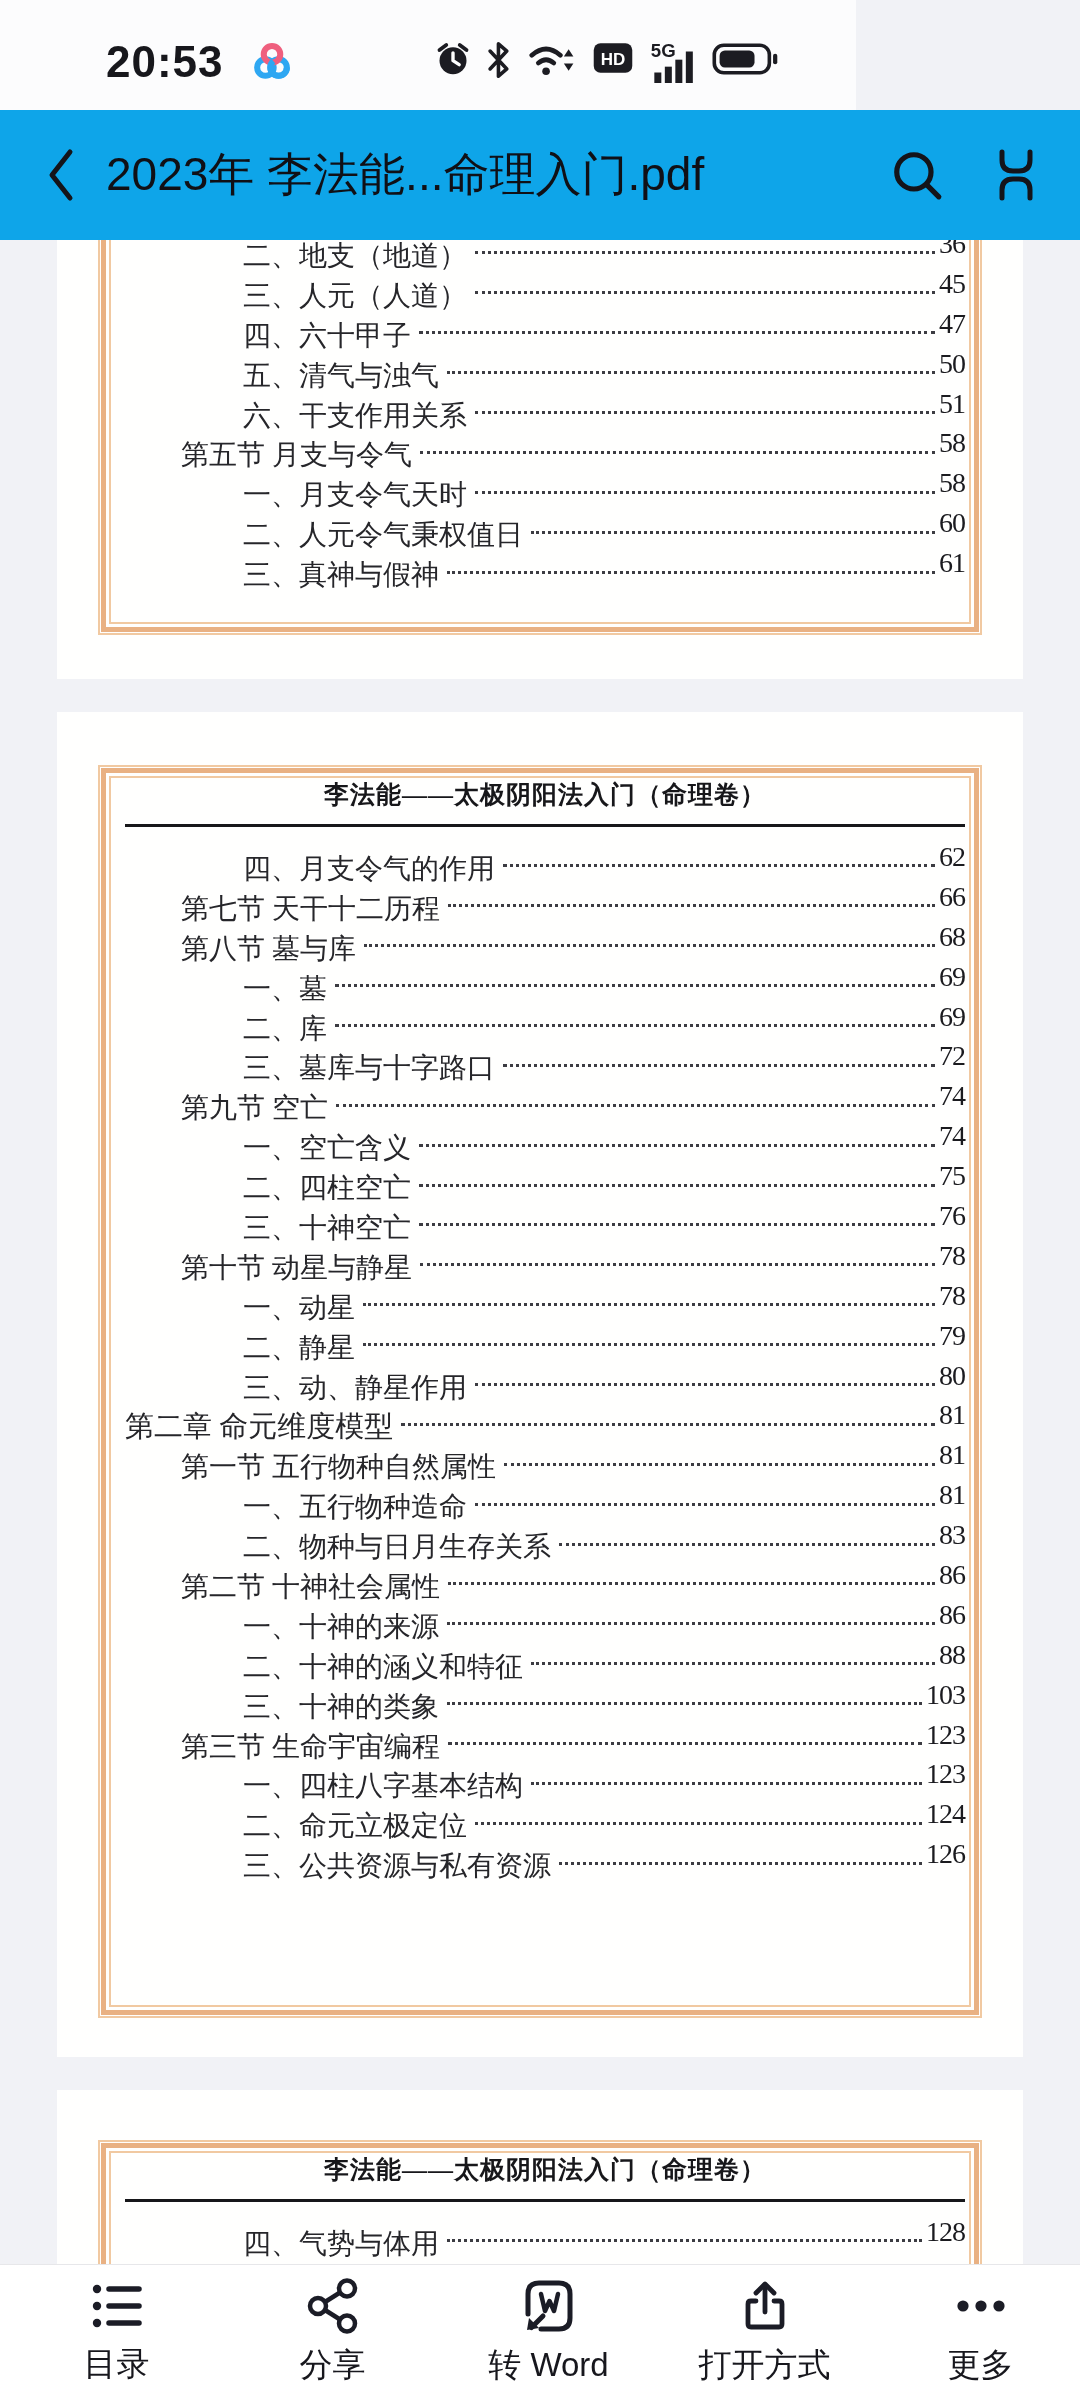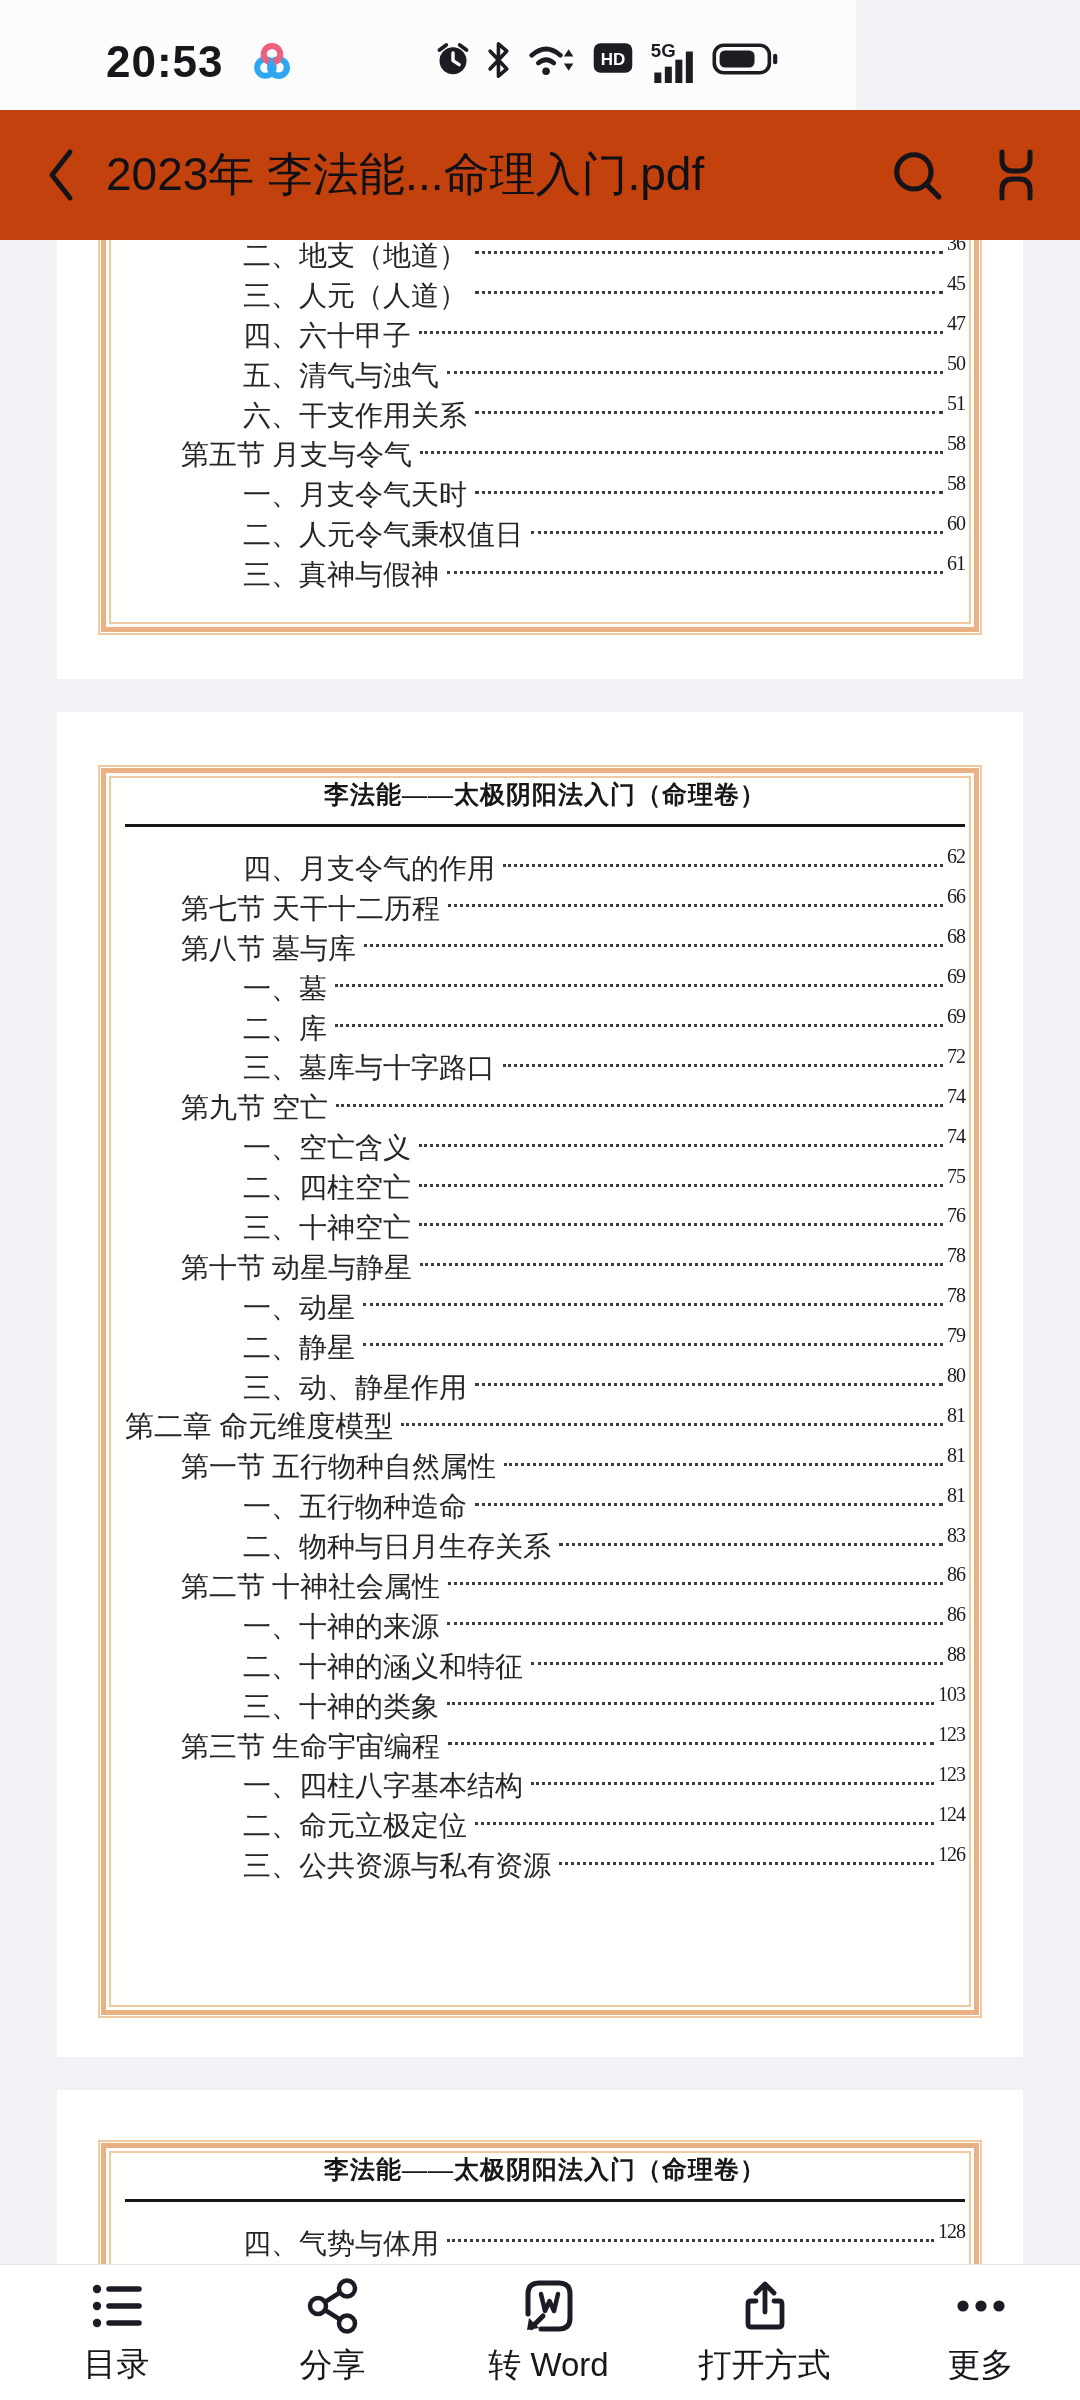--- a/index.html
+++ b/index.html
@@ -15,21 +15,21 @@
     background:#fcfcfd;display:flex;align-items:center;
     padding-top:14px;box-sizing:border-box;
   }
   .sb-time{font-size:44px;font-weight:600;color:#17171c;margin-left:106px;letter-spacing:1px;}
   .sb-app{margin-left:26px;display:flex;align-items:center;}
   .sb-right{margin-left:auto;margin-right:78px;display:flex;gap:15px;}
   .sb-right svg{display:block;}
   
   .navbar{
     position:absolute;top:110px;left:0;width:1080px;height:130px;
-    background:#c2410c;display:flex;align-items:center;box-sizing:border-box;
+    background:#0ea5e9;display:flex;align-items:center;box-sizing:border-box;
     padding:0 36px 0 40px;
   }
   .nav-title{
     font-size:46px;font-weight:500;color:#101016;margin-left:26px;
     white-space:nowrap;overflow:hidden;text-overflow:ellipsis;flex:1;
   }
   .nav-icons{display:flex;align-items:center;gap:44px;margin-left:20px;}
   .icon-btn{background:none;border:none;padding:0;display:flex;align-items:center;justify-content:center;cursor:pointer;}
   
   .content{position:absolute;top:240px;left:0;width:1080px;height:2160px;background:#f1f2f6;}
@@ -52,21 +52,21 @@
   .row{height:39.9px;display:flex;align-items:center;font-size:28px;}
   .row .t{white-space:nowrap;margin-top:24px;}
   .lvl-chapter{padding-left:0;font-size:29px;}
   .lvl-section{padding-left:56px;}
   .lvl-item{padding-left:118px;}
   .dots{
     flex:1;min-width:16px;height:0;
     border-bottom:3px dotted #3c3c42;
     transform:translateY(9px);margin:0 4px 0 8px;
   }
-  .p{font-size:20px;color:#1b1b1f;letter-spacing:-1px;}
+  .p{font-size:28px;color:#1b1b1f;letter-spacing:-1px;}
   
   .toolbar{
     position:absolute;left:0;bottom:0;width:1080px;height:135px;
     background:#ffffff;border-top:1px solid #e7e7ea;
     display:flex;align-items:center;z-index:5;
   }
   .tb-item{
     flex:1;display:flex;flex-direction:column;align-items:center;justify-content:center;
     background:none;border:none;padding:0;cursor:pointer;gap:9px;margin-left:17px;
   }

